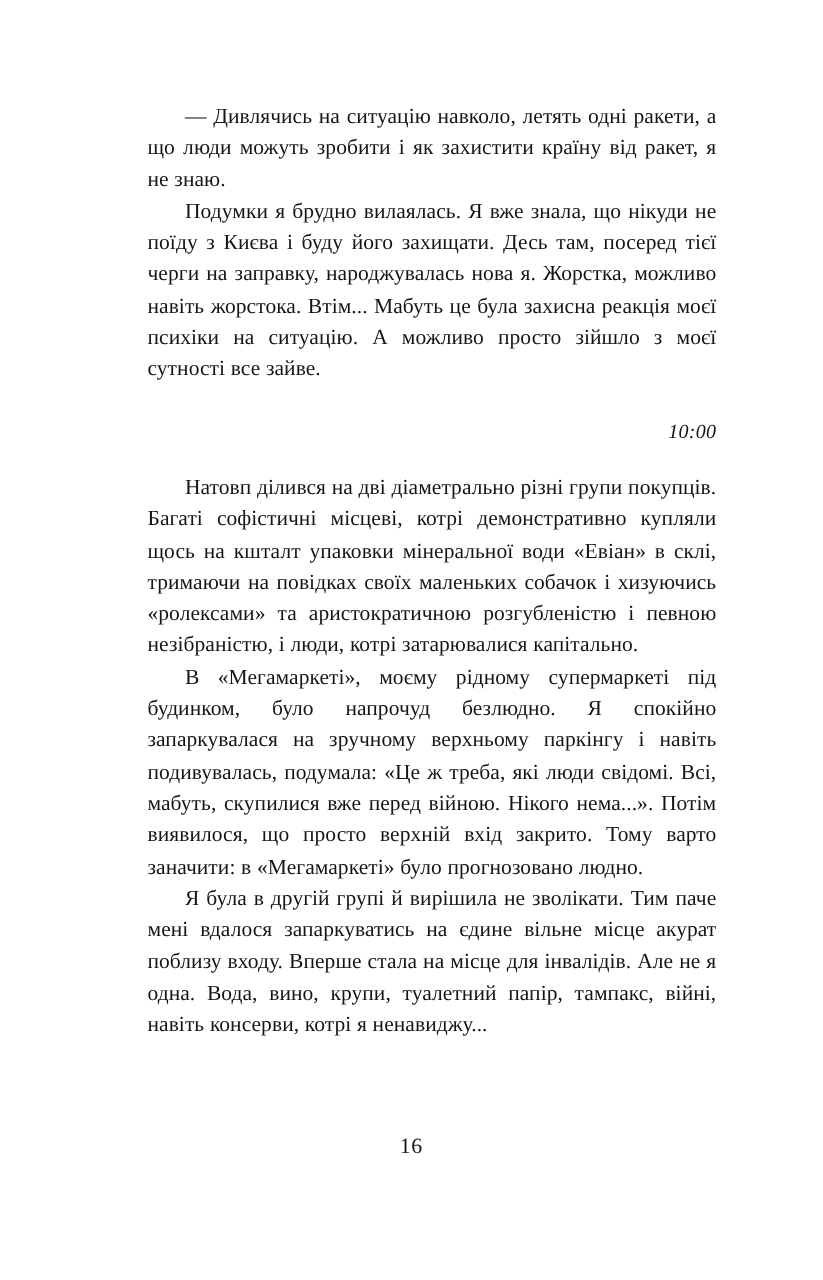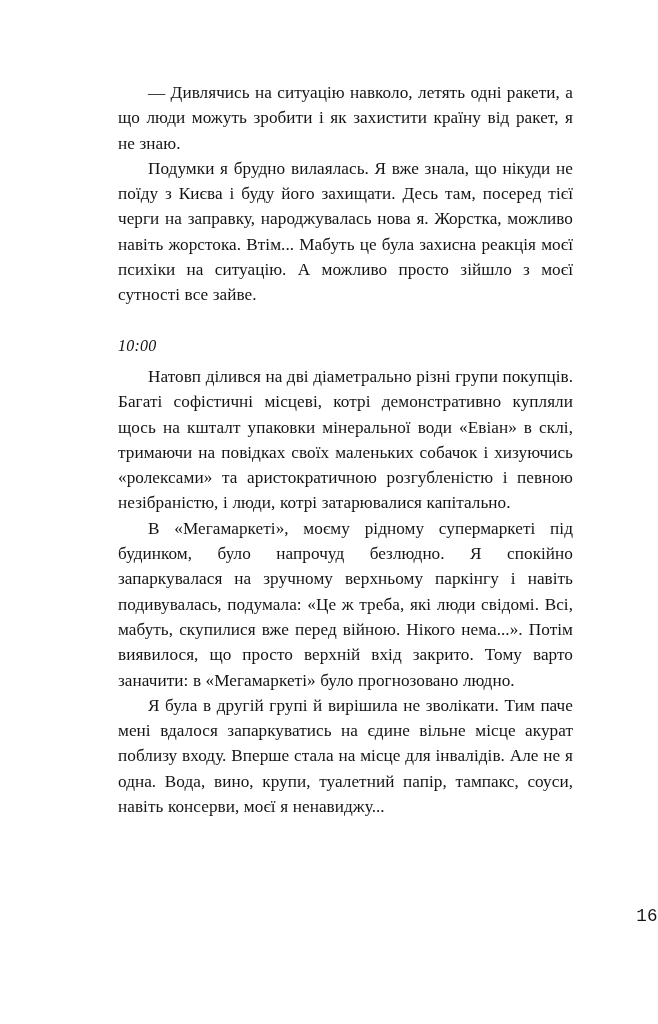--- a/index.html
+++ b/index.html
@@ -36,55 +36,54 @@
     line-height: 25.3px;
     letter-spacing: 0.05px;
     word-spacing: 0.2px;
     hyphens: manual;
   }
   p.para + p.para {
     margin-top: 0;
   }
   .timestamp-block {
     margin-top: 25px;
-    margin-bottom: 6px;
-    text-align: left;
+    margin-bottom: 19px;
+    text-align: right;
   }
   .timestamp {
     font-style: italic;
     font-size: 16px;
     line-height: 25.3px;
     letter-spacing: 0.2px;
   }
   .page-number {
     position: absolute;
     left: 0;
     right: 0;
     top: 906px;
-    text-align: right;
+    text-align: center;
     font-size: 17.5px;
     letter-spacing: 0.4px;
-    font-family: Liberation Mono, monospace;
   }
 </style>
 </head>
 <body>
 
 <div class="page">
 
   <div class="text-column">
 
     <p class="para">— Дивлячись на ситуацію навколо, летять одні ракети, а що люди можуть зробити і як захистити країну від ракет, я не знаю.</p>
     <p class="para">Подумки я брудно вилаялась. Я вже знала, що нікуди не поїду з Києва і буду його захищати. Десь там, посеред тієї черги на заправку, народжувалась нова я. Жорстка, можливо навіть жорстока. Втім... Мабуть це була захисна реакція моєї психіки на ситуацію. А можливо просто зійшло з моєї сутності все зайве.</p>
 
     <div class="timestamp-block">
       <span class="timestamp">10:00</span>
     </div>
 
     <p class="para">Натовп ділився на дві діаметрально різні групи покупців. Багаті софістичні місцеві, котрі демонстративно купляли щось на кшталт упаковки мінеральної води «Евіан» в склі, тримаючи на повідках своїх маленьких собачок і хизуючись «ролексами» та аристократичною розгубленістю і певною незібраністю, і люди, котрі затарювалися капітально.</p>
     <p class="para">В «Мегамаркеті», моєму рідному супермаркеті під будинком, було напрочуд безлюдно. Я спокійно запаркувалася на зручному верхньому паркінгу і навіть подивувалась, подумала: «Це ж треба, які люди свідомі. Всі, мабуть, скупилися вже перед війною. Нікого нема...». Потім виявилося, що просто верхній вхід закрито. Тому варто заначити: в «Мегамаркеті» було прогнозовано людно.</p>
-    <p class="para">Я була в другій групі й вирішила не зволікати. Тим паче мені вдалося запаркуватись на єдине вільне місце акурат поблизу входу. Вперше стала на місце для інвалідів. Але не я одна. Вода, вино, крупи, туалетний папір, тампакс, соуси, навіть консерви, моєї я ненавиджу...</p>
+    <p class="para">Я була в другій групі й вирішила не зволікати. Тим паче мені вдалося запаркуватись на єдине вільне місце акурат поблизу входу. Вперше стала на місце для інвалідів. Але не я одна. Вода, вино, крупи, туалетний папір, тампакс, війні, навіть консерви, котрі я ненавиджу...</p>
 
   </div>
 
   <div class="page-number">16</div>
 
 </div>
 
 </body></html>

